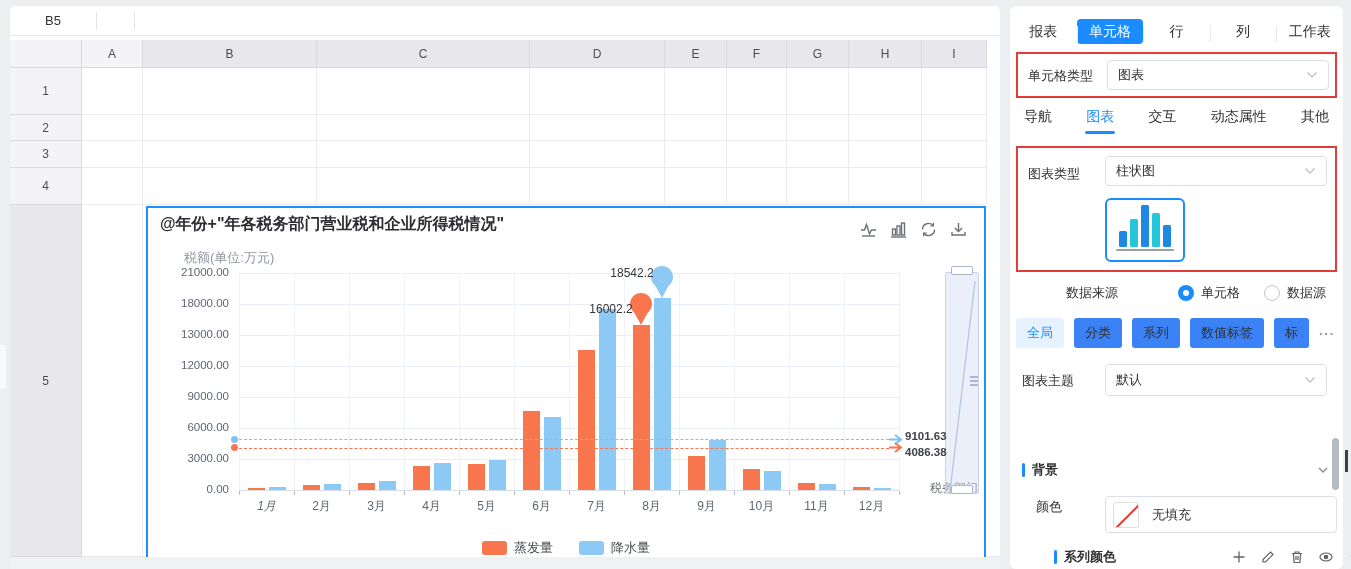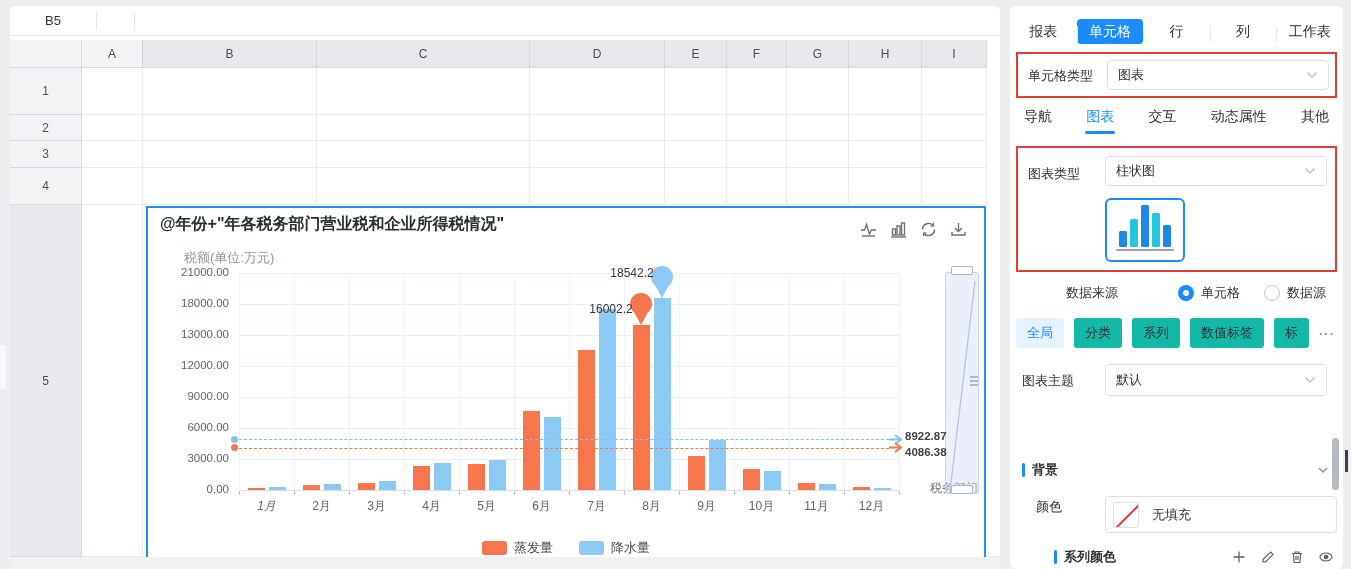--- a/index.html
+++ b/index.html
@@ -73,21 +73,21 @@
   #redbox2 { top:140px; height:126px; }
   #thumb { left:95px; top:192px; width:80px; height:64px; border:2px solid #1a8cff; border-radius:6px; background:#fff;
     display:flex; align-items:flex-end; justify-content:center; padding-bottom:9px; cursor:pointer; }
   #dsrow { left:12px; top:278px; display:flex; align-items:center; gap:24px;margin-left:44px; }
   .radio-item { display:flex; align-items:center; gap:7px; cursor:pointer; }
   .radio { width:16px; height:16px; border-radius:50%; }
   .radio.on { background:#1a8cff; position:relative; }
   .radio.on::after { content:""; position:absolute; left:5px; top:5px; width:6px; height:6px; background:#fff; border-radius:50%; }
   .radio.off { border:1px solid #c4c8cf; background:#fff; }
   #pchips { left:6px; top:312px; width:321px; display:flex; gap:10px; align-items:center; overflow:hidden; }
-  .chip { background:#14b8a6; border-radius:3px; padding:6px 11px; font-size:13px; color:#303133; white-space:nowrap; cursor:pointer; }
+  .chip { background:#3b82f6; border-radius:3px; padding:6px 11px; font-size:13px; color:#303133; white-space:nowrap; cursor:pointer; }
   .chip.active { background:#e6f2ff; color:#1a8cff; }
   #chips-more { color:#909399; font-weight:bold; letter-spacing:1px; cursor:pointer; }
   #style-hdr { left:0; top:400px; width:333px; height:34px; background:#f6f7f9; display:flex; align-items:center; gap:9px; padding-left:14px; cursor:pointer; }
   .sec-hdr { display:flex; align-items:center; }
   .blue-bar { width:3px; height:14px; background:#1a8cff; border-radius:2px; margin-right:7px; }
   #bg-hdr { left:12px; top:455px; width:309px; }
   #color-row { left:26px; top:492px; }
   #color-field { left:95px; top:490px; width:232px; height:37px; border:1px solid #dcdfe6; border-radius:4px; background:#fff;
     display:flex; align-items:center; gap:13px; padding-left:7px; cursor:pointer; }
   #nofill-icon { width:26px; height:26px; border:1px solid #e0e0e0; border-radius:2px; background:#fff; position:relative; overflow:hidden; }
@@ -298,21 +298,21 @@
         <div style="position: absolute; left: 615.5px; top: 262.573px; width: 17px; height: 19.4267px; background: rgb(140, 201, 244); z-index: 3;"></div>
         <div style="position: absolute; left: 670.5px; top: 275.8px; width: 17px; height: 6.2px; background: rgb(140, 201, 244); z-index: 3;"></div>
         <div style="position: absolute; left: 725.5px; top: 279.623px; width: 17px; height: 2.37667px; background: rgb(140, 201, 244); z-index: 3;"></div>
         <div class="refline abs" style="position: absolute; top: 231.435px; border-top: 1.6px dashed rgb(126, 194, 243); z-index: 5;"></div>
         <div class="refdot abs" style="position: absolute; top: 227.935px; background: rgb(126, 194, 243); z-index: 5;"></div>
         <div style="position: absolute; left: 740px; top: 225.935px; z-index: 5;">
           <svg width="14" height="11" viewBox="0 0 14 11">
             <path d="M1 5.5 L13 5.5 M7 1 L13 5.5 7 10" fill="none" stroke="#7EC2F3" stroke-width="2"></path>
           </svg>
         </div>
-        <div class="reflbl abs" style="position: absolute; top: 222.435px; z-index: 6;">8922.87</div>
+        <div class="reflbl abs" style="position: absolute; top: 222.435px; z-index: 6;">9101.63</div>
         <div class="refline abs" style="position: absolute; top: 239.774px; border-top: 1.6px dashed rgb(248, 118, 78); z-index: 5;"></div>
         <div class="refdot abs" style="position: absolute; top: 236.274px; background: rgb(248, 118, 78); z-index: 5;"></div>
         <div style="position: absolute; left: 740px; top: 234.274px; z-index: 5;">
           <svg width="14" height="11" viewBox="0 0 14 11">
             <path d="M1 5.5 L13 5.5 M7 1 L13 5.5 7 10" fill="none" stroke="#F8764E" stroke-width="2"></path>
           </svg>
         </div>
         <div class="reflbl abs" style="position: absolute; top: 237.774px; z-index: 6;">4086.38</div>
         <div style="position: absolute; left: 480px; top: 83.6439px; z-index: 7;">
           <svg width="26" height="34" viewBox="0 0 26 34">

